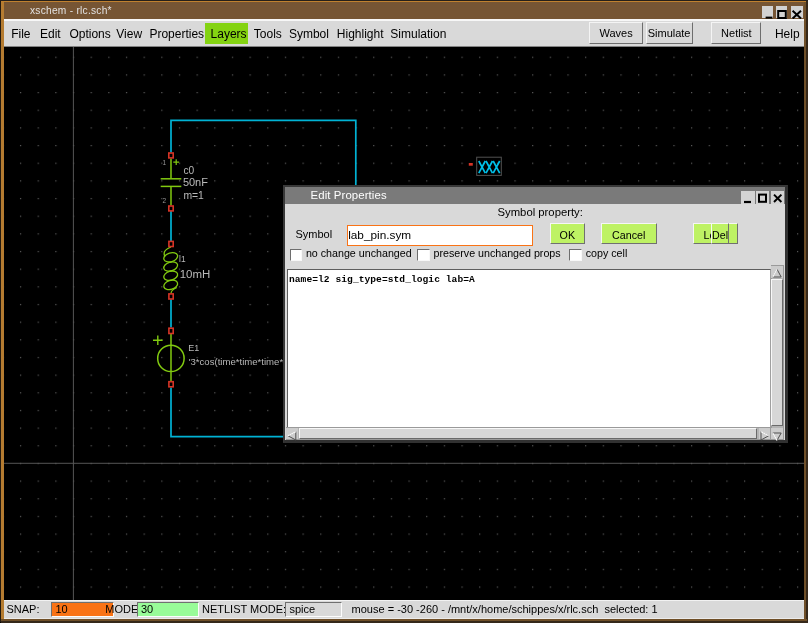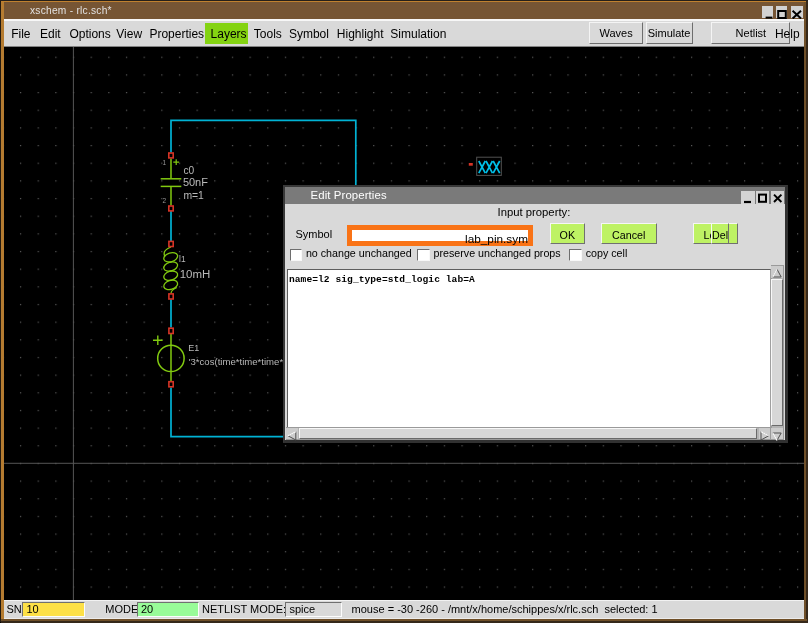--- a/index.html
+++ b/index.html
@@ -39,21 +39,21 @@
 
 #dlg{left:283px;top:185px;width:505px;height:258px;
   border-left:2px solid #383838;border-top:2px solid #383838;
   border-right:3px solid #313131;border-bottom:3.5px solid #313131;
   background:#d9d9d9;}
 #dlgtitle{left:0;top:0;width:500px;height:16.8px;background:#7a7a7a;}
 #dlgtitletext{left:25.5px;top:2.2px;font-size:11.4px;font-weight:normal;color:#fff;letter-spacing:0.1px;}
 .dbtn{position:absolute;top:4px;width:13.5px;height:12.8px;background:#d4d4d4;}
 .dlab{position:absolute;font-size:10.7px;line-height:11.5px;color:#000;}
 #syment{left:62px;top:38px;width:186px;height:21px;background:#fff;
-  border:5px solid #f97316;font-size:11.8px;padding:1.5px 0 0 0.2px;color:#000;text-align:right;}
+  border:1px solid #f97316;font-size:11.8px;padding:1.5px 0 0 0.2px;color:#000;}
 .pbtn{position:absolute;top:36px;height:21px;background:#bef264;
   border-top:1.6px solid #f6f6f6;border-left:1.6px solid #f6f6f6;
   border-bottom:1.6px solid #707070;border-right:1.6px solid #707070;
   font-size:10.7px;color:#000;text-align:center;padding-top:4.5px;}
 .cb{position:absolute;top:61.7px;width:12.8px;height:12.8px;background:#fff;
   border-top:1.4px solid #6e6e6e;border-left:1.4px solid #6e6e6e;
   border-bottom:1.4px solid #f8f8f8;border-right:1.4px solid #f8f8f8;}
 #dtext{left:2px;top:82px;width:483.5px;height:161px;background:#fff;
   border-top:1.2px solid #5e5e5e;border-left:1.2px solid #5e5e5e;
   border-bottom:1px solid #a0a0a0;border-right:1px solid #a0a0a0;
@@ -156,49 +156,49 @@
   <div class="mi" style="left:69.4px">Options</div>
   <div class="mi" style="left:116.3px">View</div>
   <div class="mi" style="left:149.4px">Properties</div>
   <div class="mi" style="left:210.6px">Layers</div>
   <div class="mi" style="left:253.8px">Tools</div>
   <div class="mi" style="left:288.9px">Symbol</div>
   <div class="mi" style="left:336.8px">Highlight</div>
   <div class="mi" style="left:390.3px">Simulation</div>
   <div class="tbtn" style="left:588.7px;width:54.7px;padding-top:4.2px">Waves</div>
   <div class="tbtn" style="left:645.6px;width:47px;padding-top:4.2px">Simulate</div>
-  <div class="tbtn" style="left:711.4px;width:79px;padding-top:4.2px">Netlist</div>
+  <div class="tbtn" style="left:711.4px;width:50px;padding-top:4.2px">Netlist</div>
   <div class="mi" style="left:774.9px">Help</div>
 
   <div class="abs" id="statusbar">
     <div class="st" style="left:4.5px">SNAP:</div>
-    <div class="sentry" style="left:20px;width:62.5px;background:#fde047">10</div>
+    <div class="sentry" style="left:49px;width:62.5px;background:#f97316">10</div>
     <div class="st" style="left:103.3px">MODE:</div>
-    <div class="sentry" style="left:134.5px;width:62.4px;background:#98fb98">20</div>
+    <div class="sentry" style="left:134.5px;width:62.4px;background:#98fb98">30</div>
     <div class="st" style="left:200px">NETLIST MODE:</div>
     <div class="sentry" style="left:283px;width:57.4px;background:#d9d9d9">spice</div>
     <div class="st" style="left:349.6px">mouse = -30 -260 - /mnt/x/home/schippes/x/rlc.sch  selected: 1</div>
   </div>
 
   <div class="abs" id="dlg">
     <div class="abs" id="dlgtitle"></div>
     <div class="abs" id="dlgtitletext">Edit Properties</div>
     <div class="dbtn" style="left:456px">
       <svg width="13.5" height="12.8">
           <path d="M3 10 H10" stroke="#000" stroke-width="2.2"></path>
         </svg></div>
     <div class="dbtn" style="left:470.6px">
       <svg width="13.5" height="12.8">
           <rect x="3" y="2.6" width="7" height="7.2" fill="none" stroke="#000" stroke-width="2"></rect>
         </svg></div>
     <div class="dbtn" style="left:485.5px">
       <svg width="13.5" height="12.8">
           <path d="M3 2.6 L10.4 10 M10.4 2.6 L3 10" stroke="#000" stroke-width="2"></path>
         </svg></div>
-    <div class="dlab" style="left:212.5px;top:20.3px;font-size:11.3px">Input property:</div>
+    <div class="dlab" style="left:212.5px;top:20.3px;font-size:11.3px">Symbol property:</div>
     <div class="dlab" style="left:10.5px;top:42.2px;font-size:11px">Symbol</div>
     <div class="abs" id="syment">lab_pin.sym</div>
     <div class="pbtn" style="left:264.5px;width:35.6px">OK</div>
     <div class="pbtn" style="left:316px;width:55.5px">Cancel</div>
     <div class="pbtn" style="left:408px;width:44.7px">Load</div>
     <div class="pbtn" style="left:426px;width:18px">Del</div>
     <div class="cb" style="left:4.6px"></div>
     <div class="dlab" style="left:20.9px;top:61.3px">no change unchanged</div>
     <div class="cb" style="left:132.3px"></div>
     <div class="dlab" style="left:148.5px;top:61.3px">preserve unchanged props</div>

